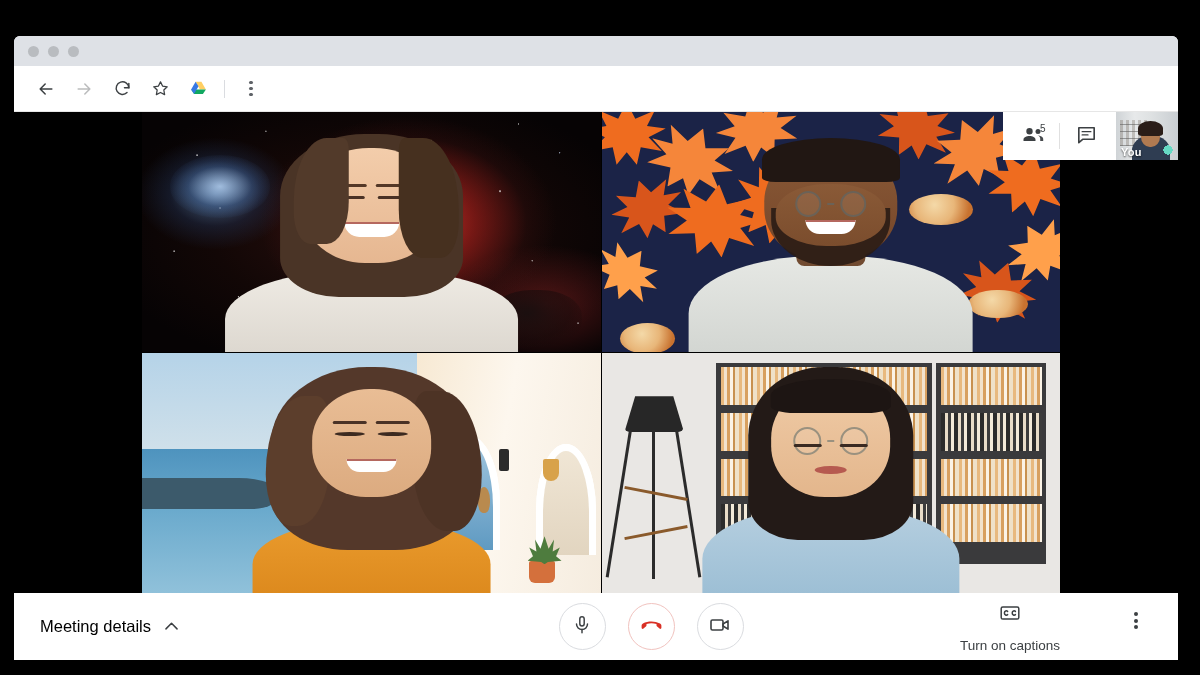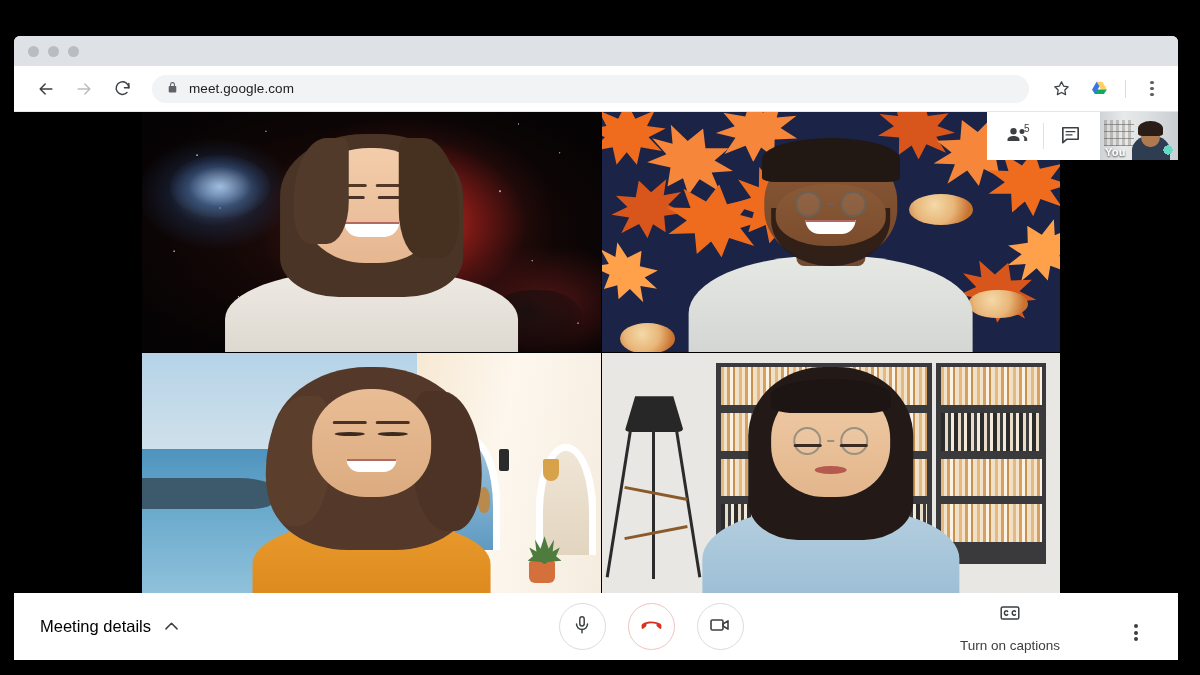--- a/index.html
+++ b/index.html
@@ -262,21 +262,21 @@
     display: flex; align-items: center; justify-content: center;
     position: relative; cursor: pointer;
   }
   .panel-sep { width: 1px; height: 26px; background: #e0e0e0; }
   .people-badge {
     position: absolute;
     font-size: 10px; color: #3c4043;
     left: 33px; top: 11px;
   }
   .self-view {
-    width: 78px; height: 48px;
+    width: 62px; height: 48px;
     position: relative; overflow: hidden;
     background: #2e3440;
     cursor: pointer;
   }
   .self-bg {
     position: absolute; inset: 0;
     background:
       linear-gradient(90deg, #cfd3d6 0%, #e7e9ea 30%, #dfe2e3 55%, #c9ced2 100%);
   }
   .self-shelf {
@@ -317,21 +317,21 @@
   .round-btn {
     width: 47px; height: 47px; border-radius: 50%;
     border: 1px solid #dadce0;
     background: #fff;
     display: flex; align-items: center; justify-content: center;
     cursor: pointer;
   }
   .round-btn.hangup { border-color: #f1c3bf; }
 
   .right-controls {
-    display: flex; align-items: flex-end; gap: 54px;
+    display: flex; align-items: flex-start; gap: 54px;
     padding-right: 22px;
   }
   .text-btn {
     display: flex; flex-direction: column; align-items: center; gap: 9px;
     cursor: pointer; min-width: 104px;
   }
   .text-btn .lbl { font-size: 13.5px; color: #3c4043; white-space: nowrap; }
   .more-btn {
     width: 40px; height: 40px;
     display: flex; align-items: center; justify-content: center;
@@ -364,28 +364,20 @@
         <path d="M5 12h14M13 6l6 6-6 6"></path>
       </svg>
     </span>
     <span class="nav-btn">
       <svg viewBox="0 0 24 24" width="19" height="19" fill="none" stroke="#3c4043" stroke-width="1.8" stroke-linecap="round">
         <path d="M20 11a8 8 0 10-2.3 6.2"></path>
         <path d="M20 5.5V11h-5.5"></path>
       </svg>
     </span>
 
-    <div class="omnibox">
-      <span>
-        <svg viewBox="0 0 24 24" width="13" height="13" fill="#5f6368">
-          <path d="M12 2a4.5 4.5 0 00-4.5 4.5V9H6.5A1.5 1.5 0 005 10.5v9A1.5 1.5 0 006.5 21h11a1.5 1.5 0 001.5-1.5v-9A1.5 1.5 0 0017.5 9h-1V6.5A4.5 4.5 0 0012 2zm0 2a2.5 2.5 0 012.5 2.5V9h-5V6.5A2.5 2.5 0 0112 4z"></path>
-        </svg>
-      </span>
-      <span class="omnibox-url" title="Search Google or type a URL">meet.google.com</span>
-    </div>
 
     <span class="tb-icon">
       <svg viewBox="0 0 24 24" width="19" height="19" fill="none" stroke="#3c4043" stroke-width="1.6" stroke-linejoin="round">
         <path d="M12 3.6l2.6 5.3 5.9.9-4.3 4.1 1 5.8-5.2-2.7-5.2 2.7 1-5.8L3.5 9.8l5.9-.9z"></path>
       </svg>
     </span>
     <span class="tb-icon">
       <svg viewBox="0 0 24 24" width="19" height="19">
         <path d="M8.3 3.5h7.4l5.6 9.7h-7.4z" fill="#ffcf63"></path>
         <path d="M2.7 13.2L6.4 19h11.2l3.7-5.8z" fill="#11a861"></path>

